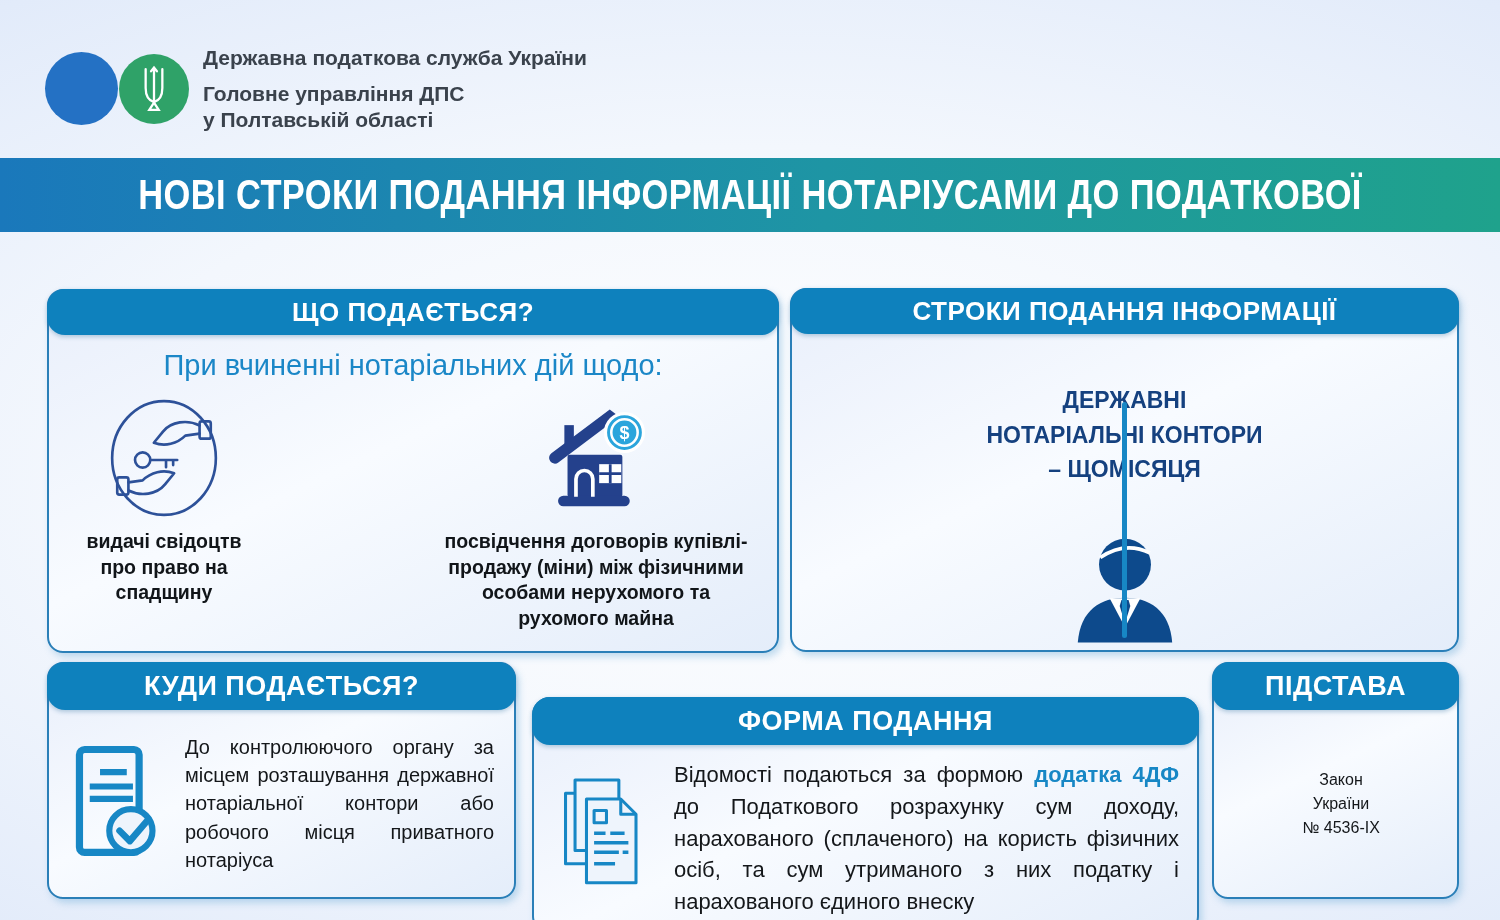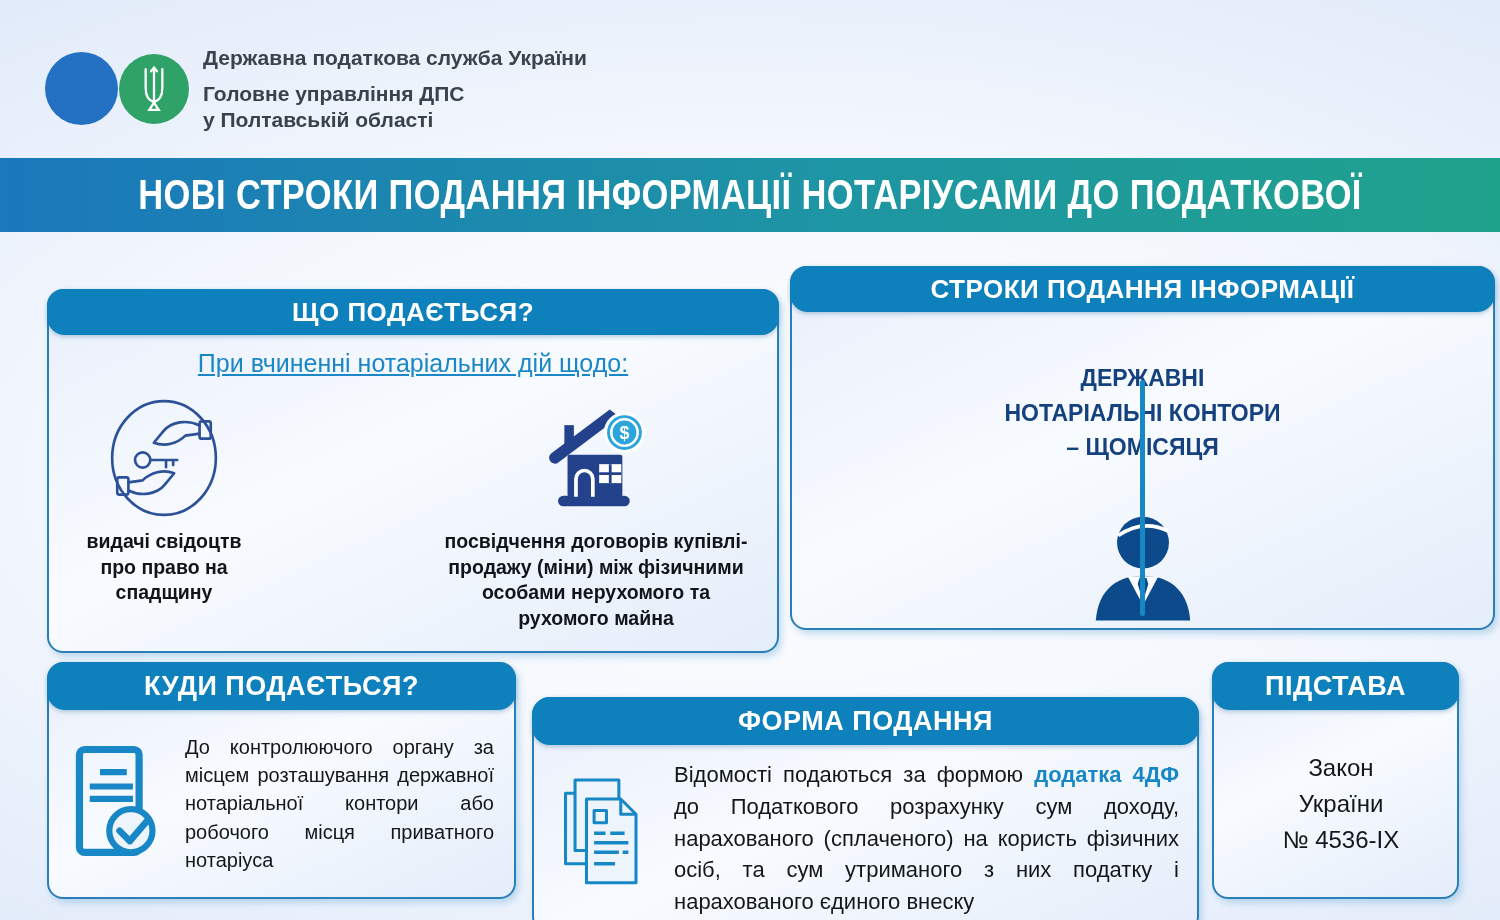--- a/index.html
+++ b/index.html
@@ -26,50 +26,50 @@
   .panel{position:absolute;border:2px solid #2a7fb8;border-radius:16px;
     background:linear-gradient(155deg,#e9effb 0%,#f8fbff 45%,#e4edfa 100%);
     box-shadow:3px 4px 7px rgba(90,160,210,.35);}
   .pill{position:absolute;left:-2px;top:-2px;right:-2px;height:46px;border-radius:18px;
     background:#0e81bd;color:#fff;font-weight:bold;font-size:26px;letter-spacing:.5px;
     display:flex;align-items:center;justify-content:center;box-shadow:0 2px 4px rgba(30,100,150,.3);}
   .pill.big{height:48px;font-size:27px;}
 
   
   .panel-what{left:47px;top:289px;width:728px;height:360px;}
-  .intro{position:absolute;top:58px;left:0;width:100%;text-align:center;font-size:25px;color:#1b87c7;text-decoration:underline;}
+  .intro{position:absolute;top:58px;left:0;width:100%;text-align:center;font-size:29px;color:#1b87c7;}
   .items{position:absolute;top:100px;left:20px;right:16px;bottom:12px;display:flex;justify-content:space-between;}
   .item{display:flex;flex-direction:column;align-items:center;}
   .icon-box{height:128px;display:flex;align-items:flex-end;justify-content:center;}
   .item-label{margin-top:10px;font-size:19.5px;font-weight:bold;color:#111519;text-align:center;
     line-height:1.32;white-space:pre-line;}
 
   
-  .panel-terms{left:790px;top:266px;width:665px;height:360px;padding-left:36px;}
+  .panel-terms{left:790px;top:288px;width:665px;height:360px;}
   .halves{position:absolute;top:46px;left:0;right:0;bottom:0;display:flex;}
   .half{flex:1;display:flex;flex-direction:column;align-items:center;padding-top:26px;}
   .term-label{font-size:23px;font-weight:bold;text-align:center;line-height:1.5;white-space:pre-line;}
   .term-state{color:#15417f;margin-top:21px;}
   .term-private{color:#27a566;}
   .person{margin-top:24px;}
   .divider{position:absolute;left:calc(50% - 2.5px);top:66px;bottom:12px;width:5px;border-radius:3px;background:#1787c5;}
 
   
   .panel-where{left:47px;top:662px;width:465px;height:233px;}
   .where-body{position:absolute;top:46px;left:0;right:0;bottom:0;display:flex;align-items:center;padding:0 20px 0 14px;}
   .where-text{margin-left:14px;font-size:20px;color:#14171a;text-align:justify;line-height:1.42;}
 
   .panel-form{left:532px;top:697px;width:663px;height:233px;border-radius:18px;}
   .form-body{position:absolute;top:46px;left:0;right:0;bottom:0;display:flex;align-items:center;padding:0 18px 0 22px;}
   .form-text{margin-left:18px;font-size:22px;color:#14171a;text-align:justify;line-height:1.45;}
   .hl{color:#1787c5;font-weight:bold;}
 
   .panel-basis{left:1212px;top:662px;width:243px;height:233px;}
   .basis-body{position:absolute;top:46px;left:0;right:0;bottom:0;display:flex;align-items:center;justify-content:center;
-    text-align:center;font-size:24px;line-height:1.5;color:#14171a;white-space:pre-line;padding-left:11px;}
+    text-align:center;font-size:16px;line-height:1.5;color:#14171a;white-space:pre-line;padding-left:11px;}
 
   svg{display:block;}
 </style>
 </head>
 <body>
 
 <div class="page">
 
   <div class="logo-blue"></div>
   <div class="logo-green">

